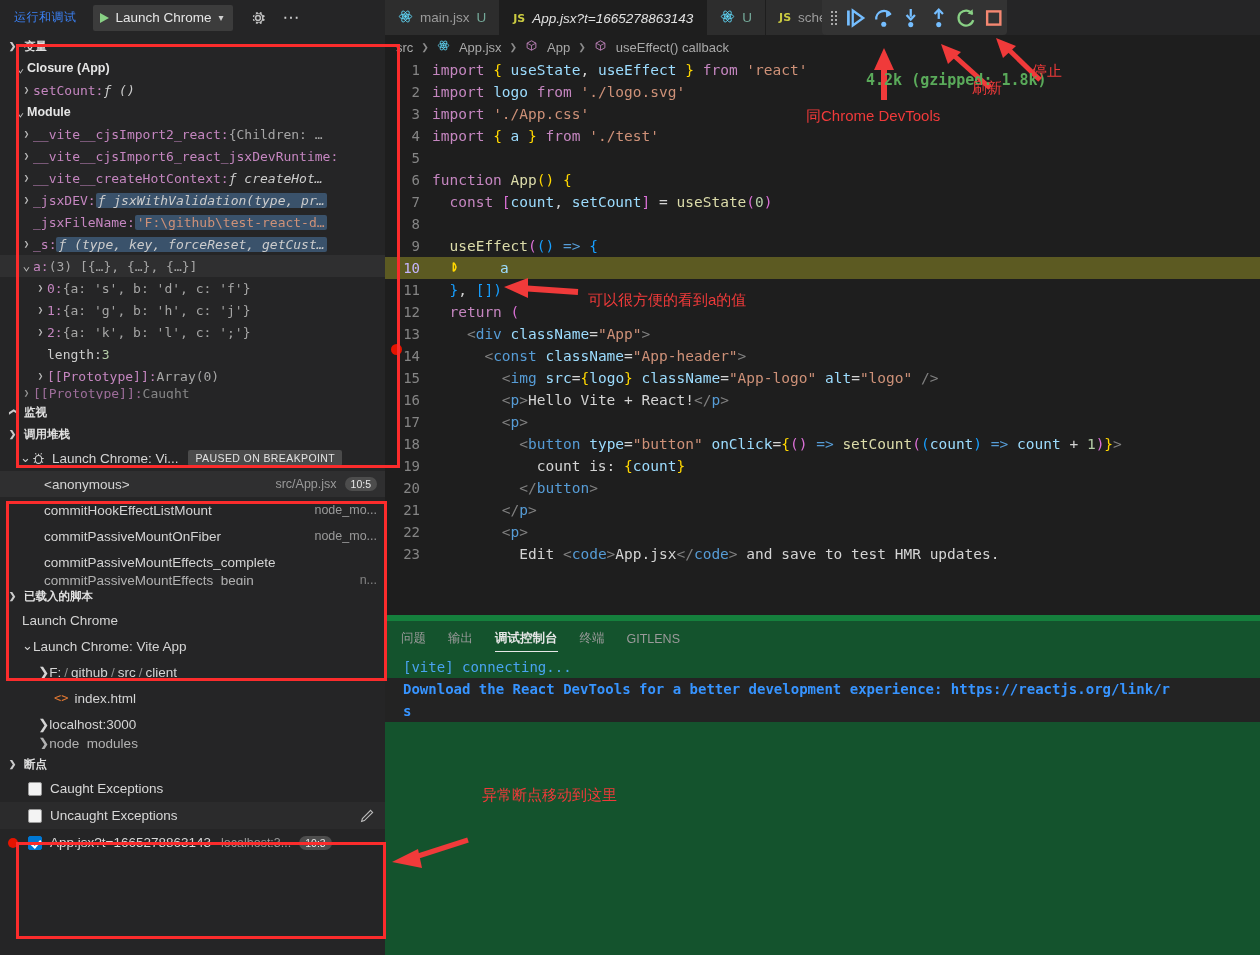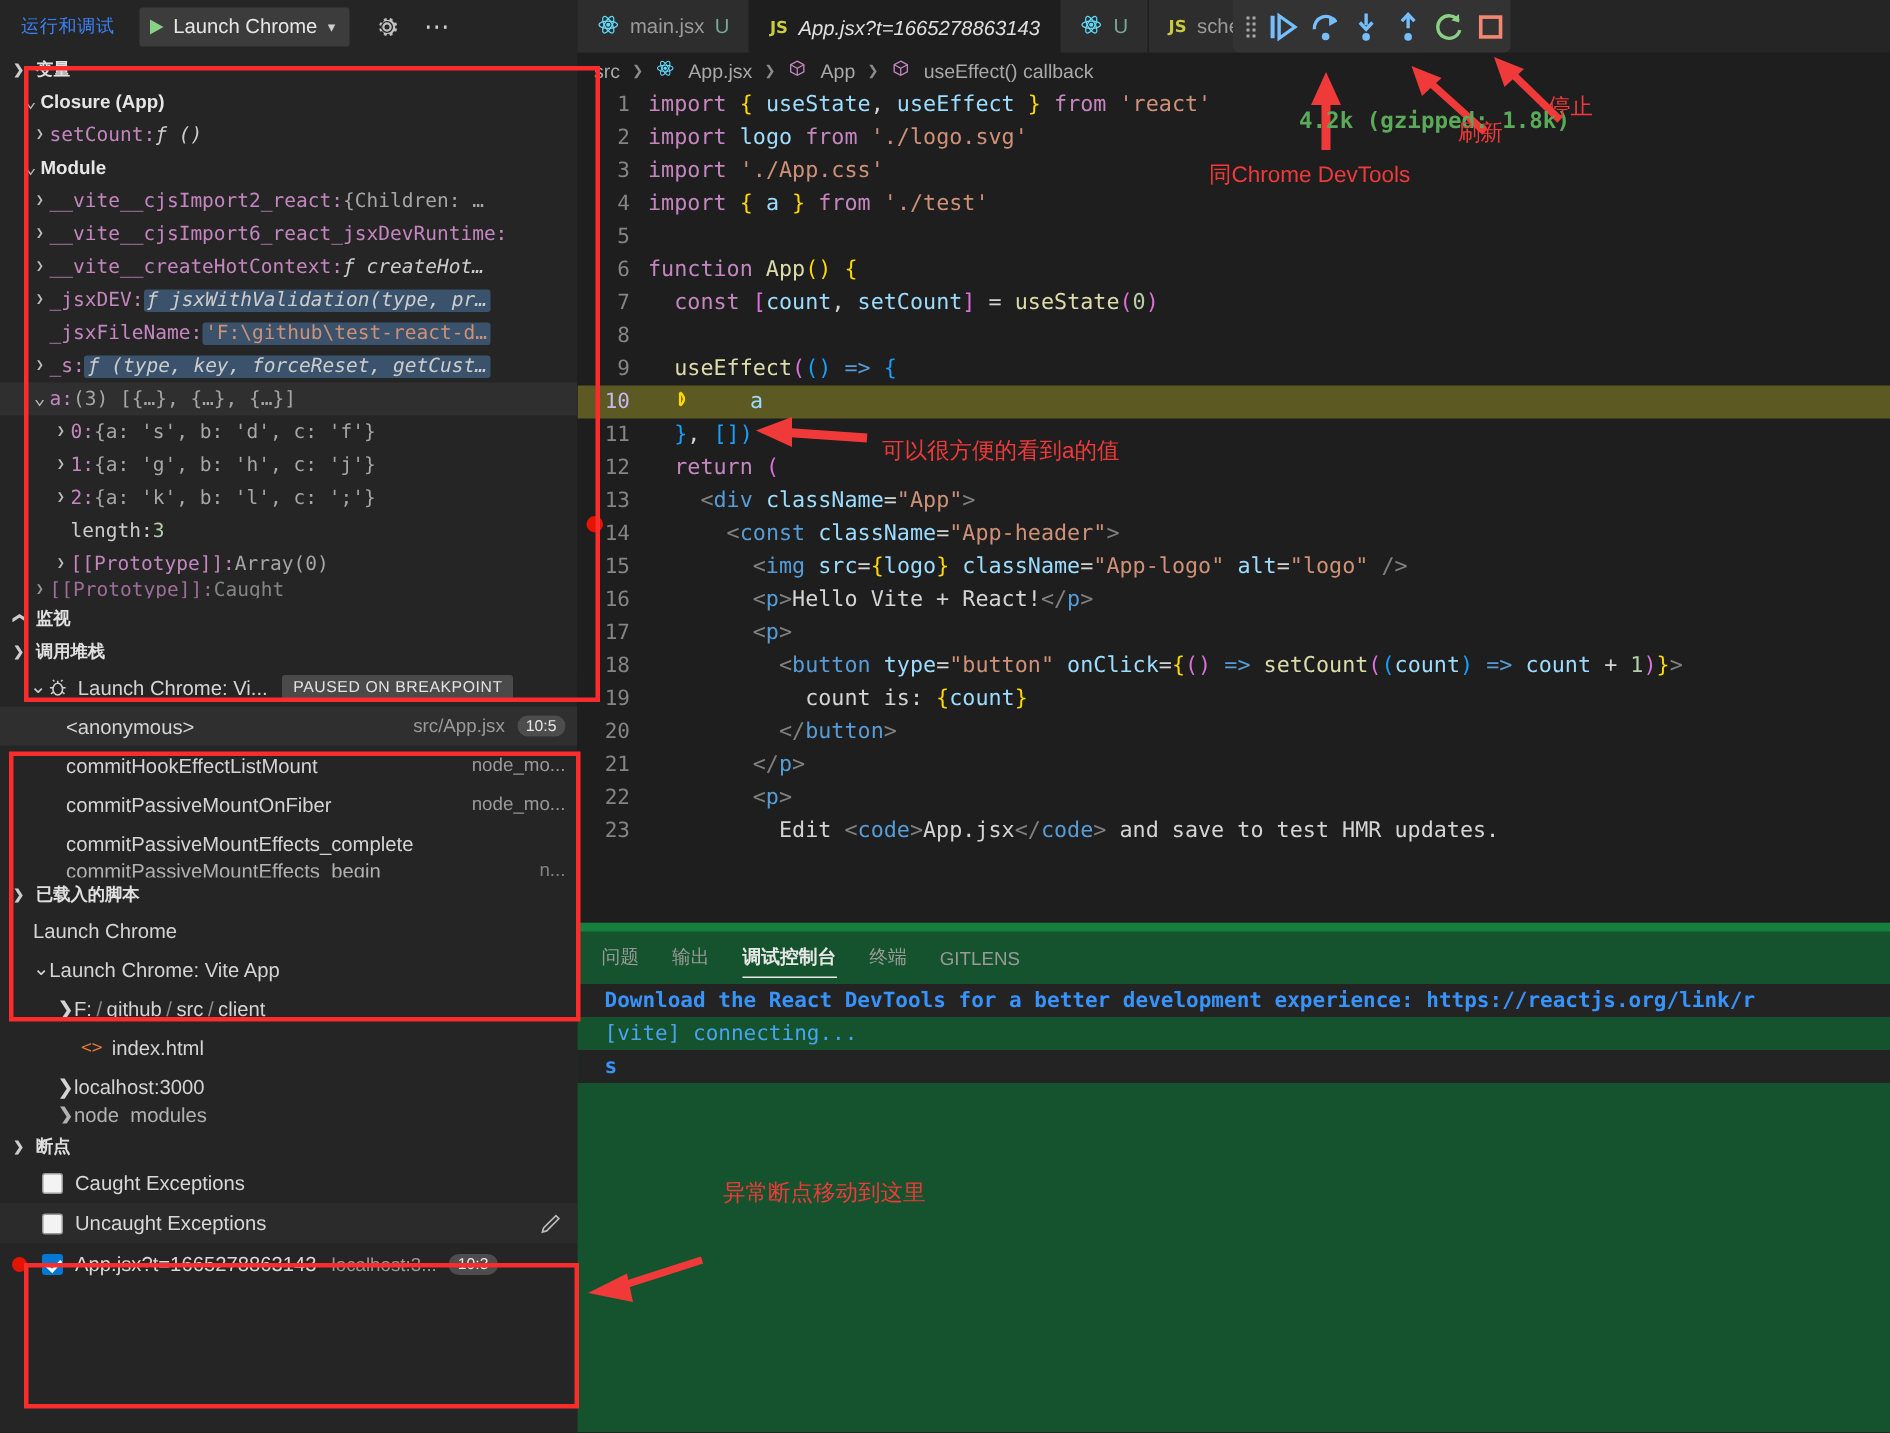--- a/index.html
+++ b/index.html
@@ -452,22 +452,22 @@
 
     <div class="panel">
       <div class="panel-tabs" id="ptabs">
           <div class="ptab">问题</div>
           <div class="ptab">输出</div>
           <div class="ptab active">调试控制台</div>
           <div class="ptab">终端</div>
           <div class="ptab">GITLENS</div>
         </div>
       <div id="console-out">
+          <div class="console-line vite">[vite] connecting...</div>
           <div class="console-line devt">Download the React DevTools for a better development experience: https://reactjs.org/link/r</div>
-          <div class="console-line vite">[vite] connecting...</div>
           <div class="console-line devt">s</div>
         </div>
     </div>
   </div>
 
   <div style="position:absolute;left:822px;top:0;width:185px;height:35px;background:#333333;
               display:flex;align-items:center;gap:0;padding-left:4px;border-radius:0 0 4px 4px;">
     <span style="display:flex;flex-direction:column;gap:2px;padding:0 5px;">
       <span style="display:flex;gap:2px;">
           <i style="width:2px;height:2px;background:#aaa;display:block;"></i>

